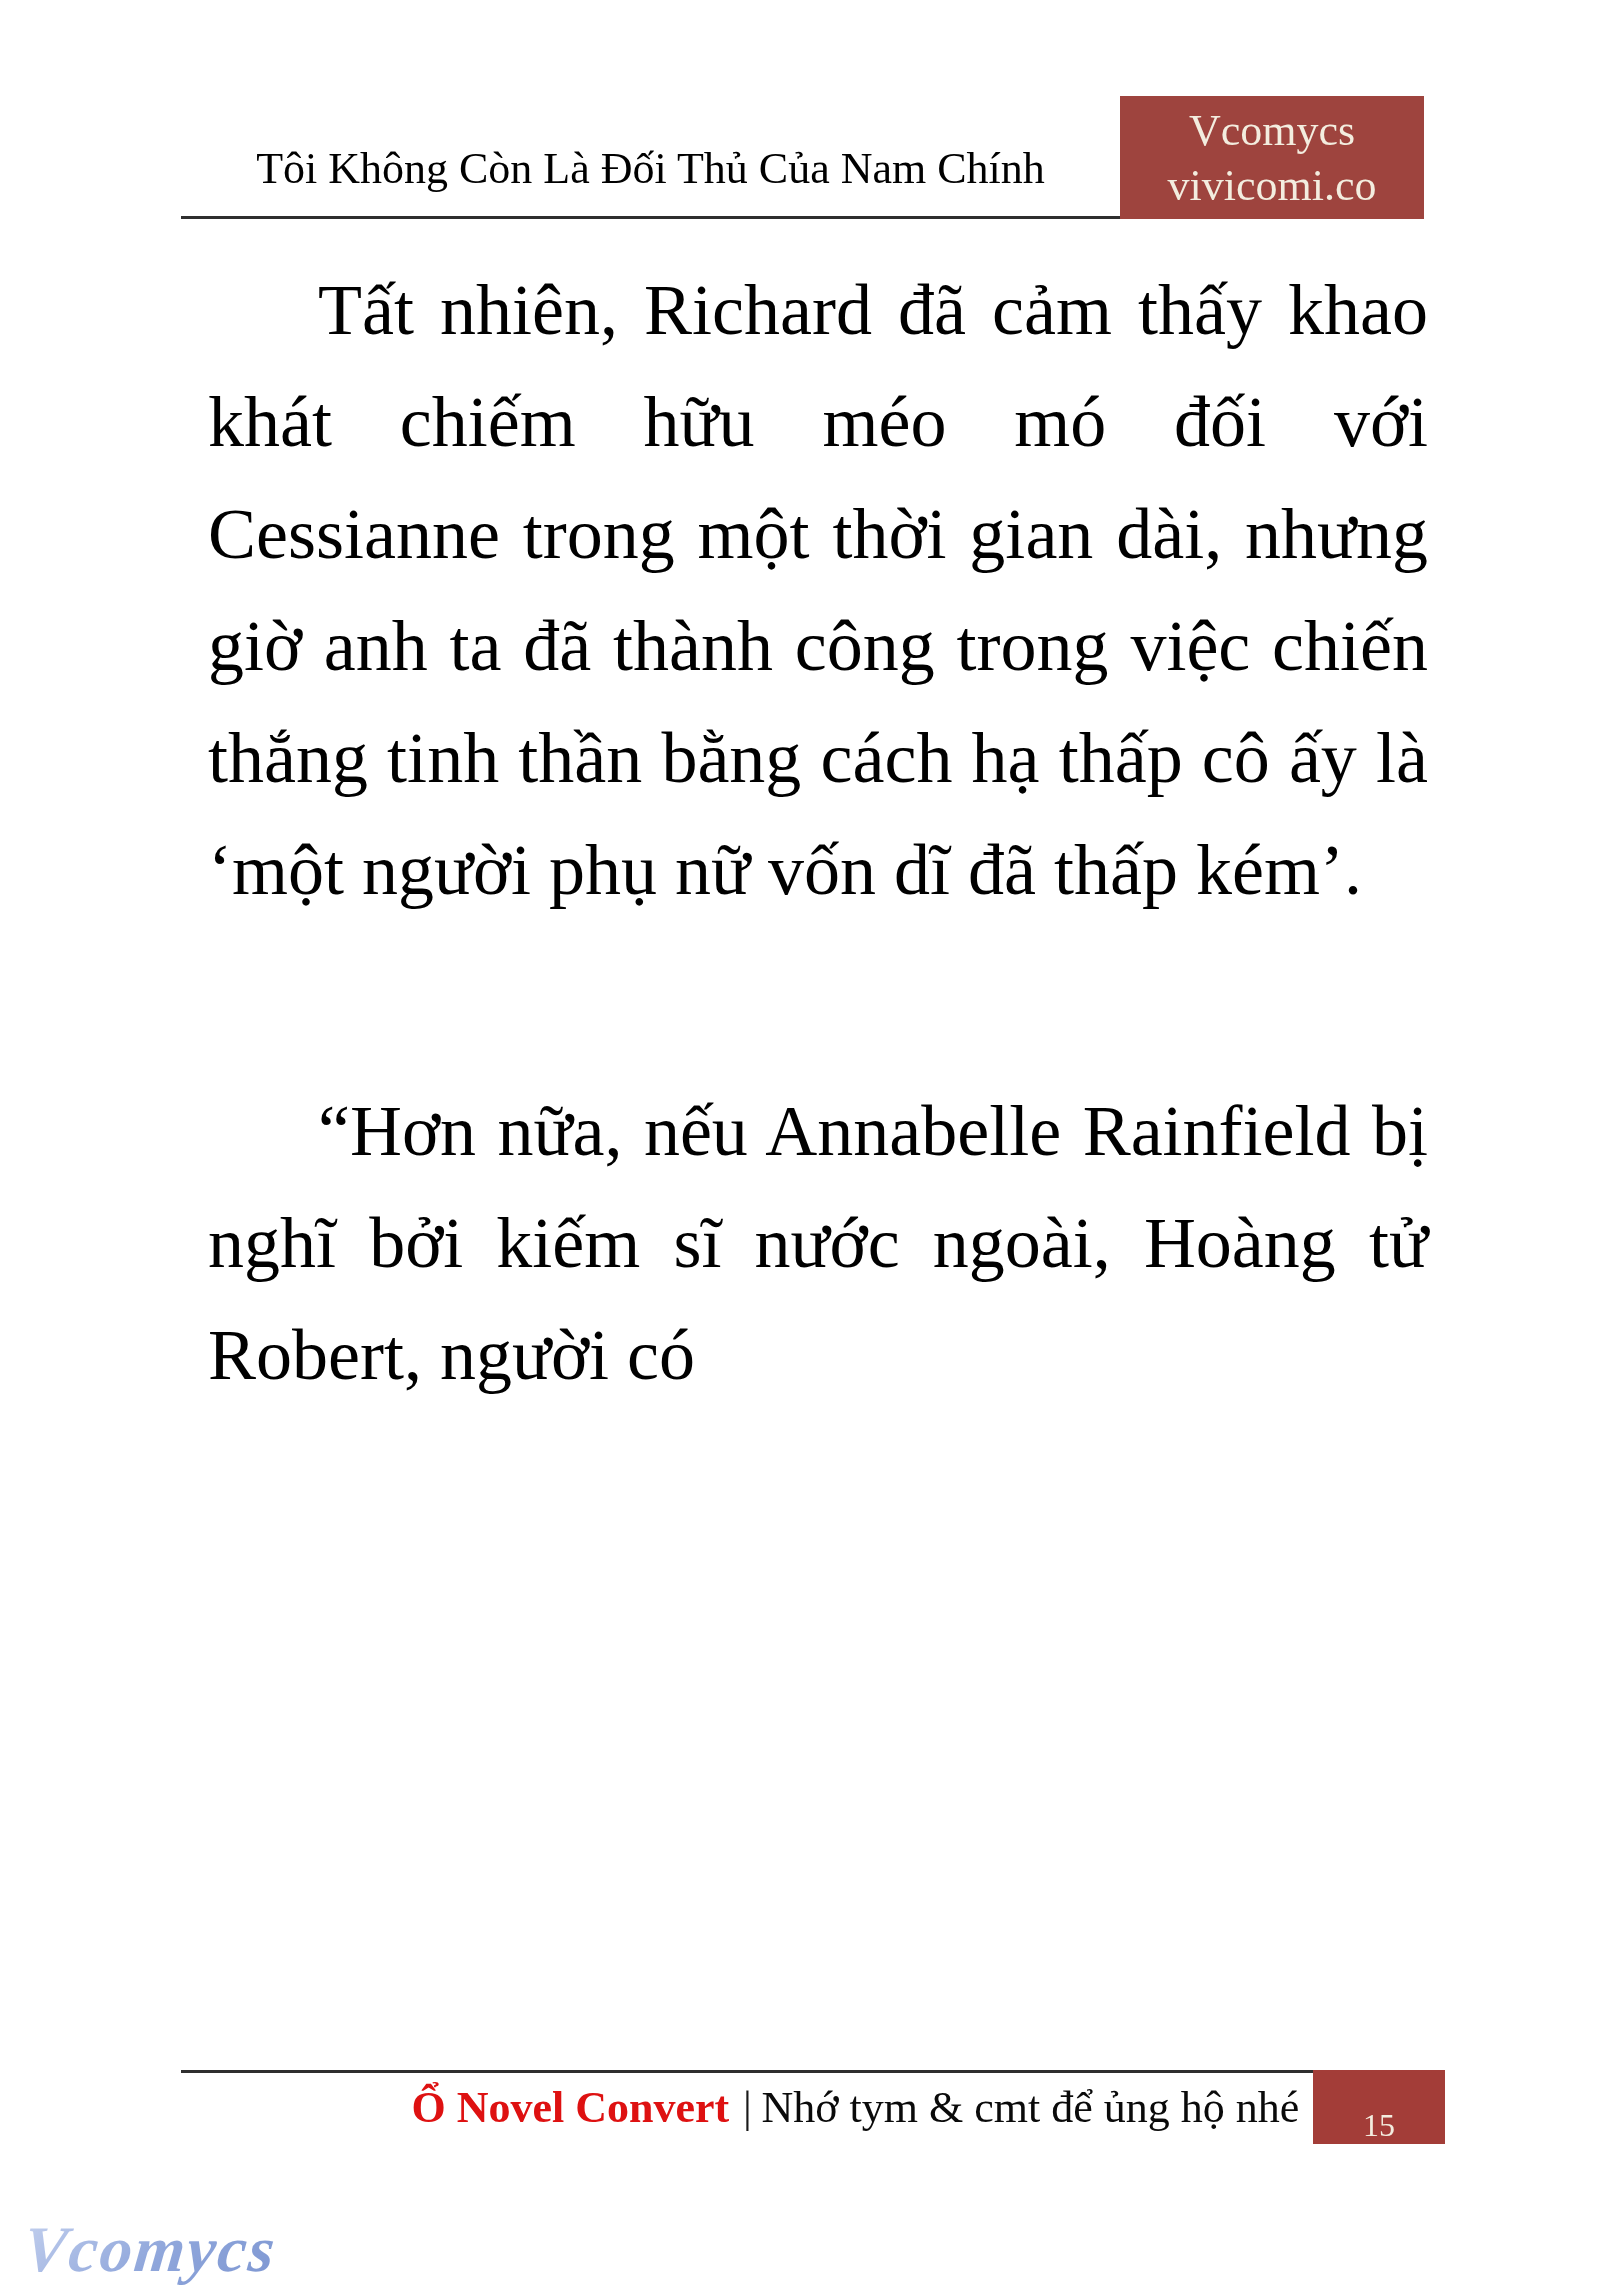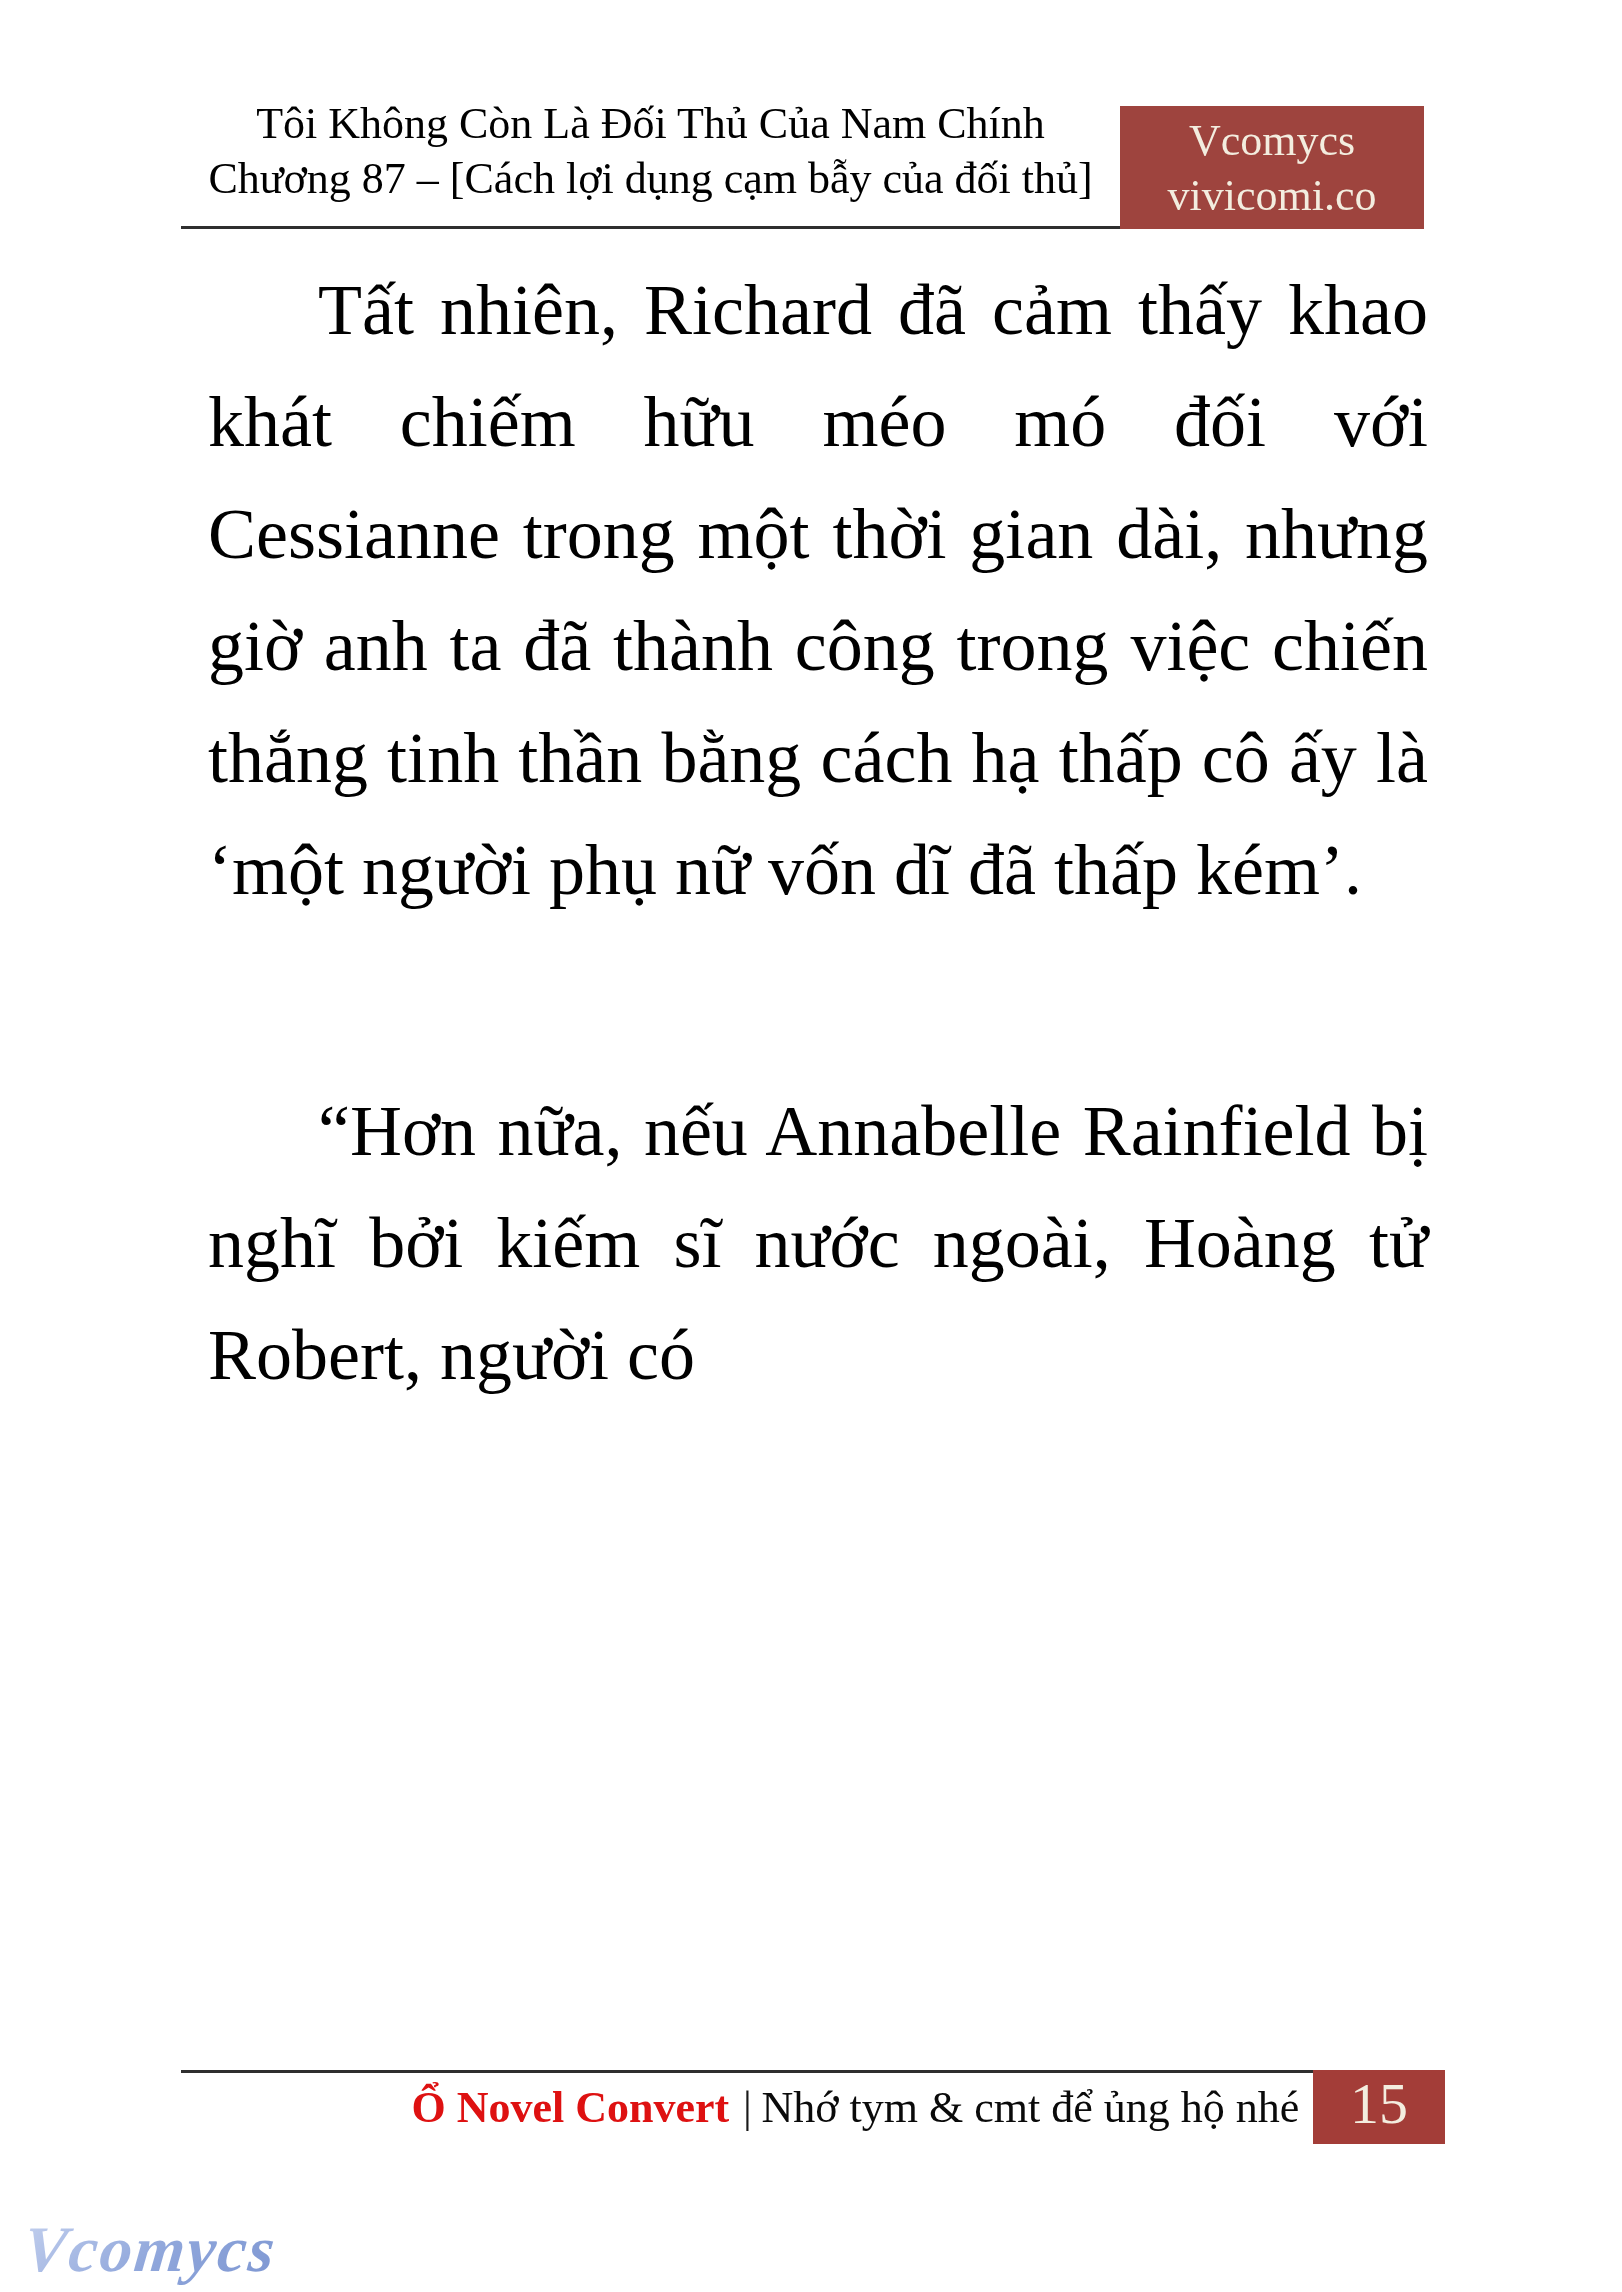--- a/index.html
+++ b/index.html
@@ -77,23 +77,23 @@
     color:#DE1111;
   }
   .footer-sep{ color:#1a1a1a; padding:0 9.8px 0 13.7px; font-weight:normal;}
   .footer-note{ color:#0a0a0a; }
   .page-box{
     width:132px;
     height:74px;
     background:#A33D38;
     color:#F3EDDF;
     display:flex;
-    align-items:flex-start;
+    align-items:flex-end;
     justify-content:center;
-    font-size:58px;
+    font-size:32px;
   }
   
   .watermark{
     position:absolute;
     left:23.5px; bottom:5.9px;
     font-size:65px;
     font-style:italic;
     font-weight:bold;
     letter-spacing:2px;
     transform:skewX(-6deg);
@@ -104,21 +104,20 @@
   }
 </style>
 </head>
 <body>
 
 <div class="page">
 
   <div class="header">
     <div class="header-titles">
       <div>Tôi Không Còn Là Đối Thủ Của Nam Chính</div>
-      <div>Chương 87 – [Cách lợi dụng cạm bẫy của đối thủ]</div>
     </div>
     <div class="brand-box">
       <div>Vcomycs</div>
       <div>vivicomi.co</div>
     </div>
   </div>
 
   <div class="content">
     <p>Tất nhiên, Richard đã cảm thấy khao khát chiếm hữu méo mó đối với Cessianne trong một thời gian dài, nhưng giờ anh ta đã thành công trong việc chiến thắng tinh thần bằng cách hạ thấp cô ấy là ‘một người phụ nữ vốn dĩ đã thấp kém’.</p>
     <p>“Hơn nữa, nếu Annabelle Rainfield bị nghĩ bởi kiếm sĩ nước ngoài, Hoàng tử Robert, người có</p>

